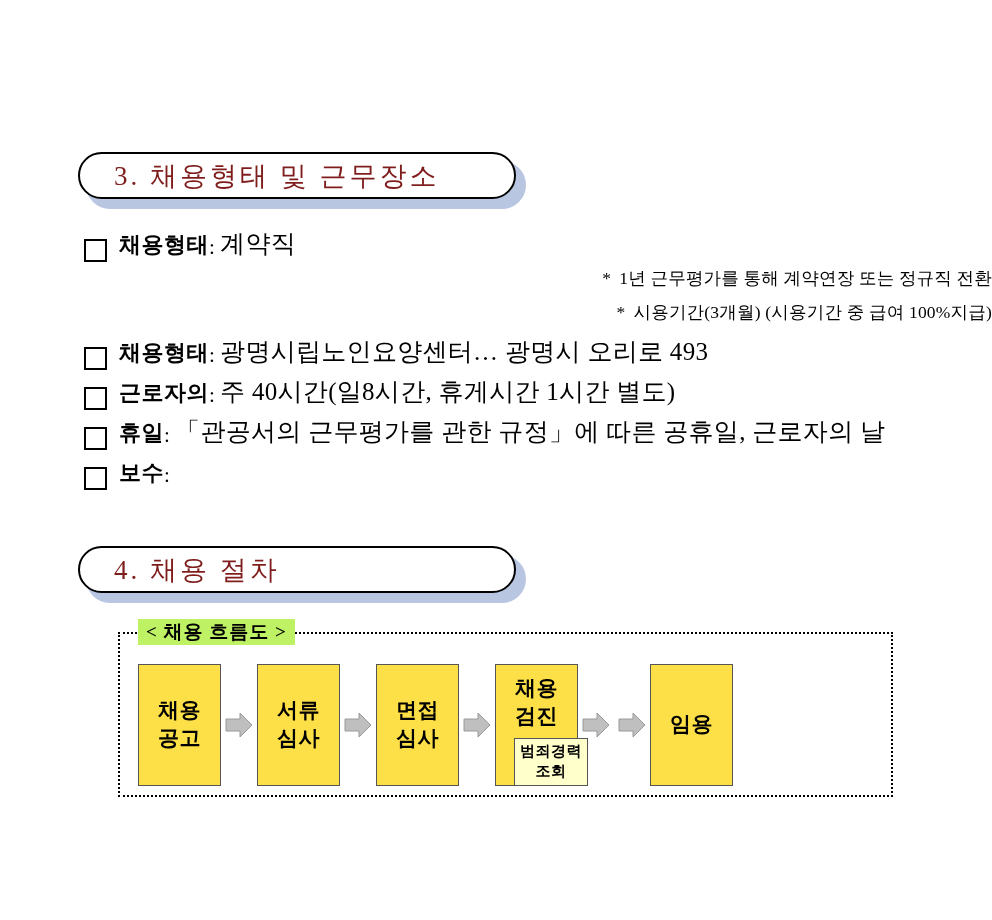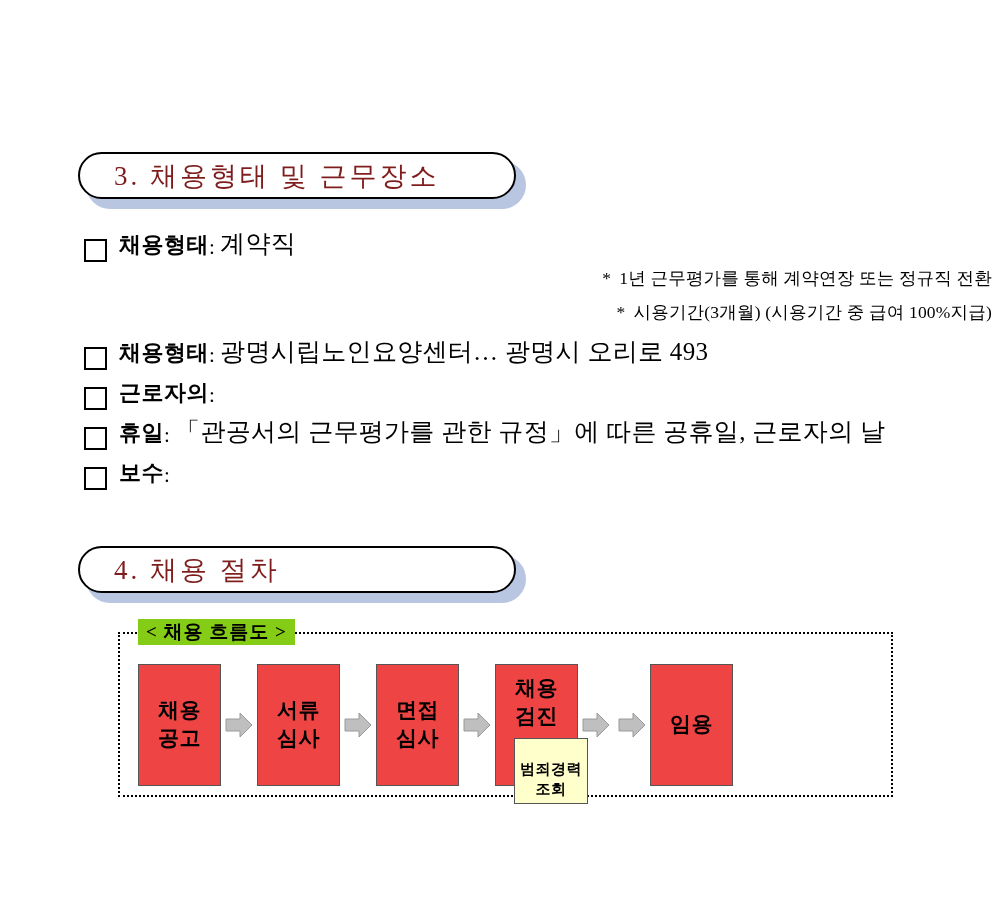--- a/index.html
+++ b/index.html
@@ -109,38 +109,38 @@
     width: 775px;
     height: 165px;
     border: 2px dotted #000;
     position: relative;
     box-sizing: border-box;
   }
   .flow-title {
     position: absolute;
     left: 18px;
     top: -15px;
-    background: #84cc16;
+    background: #bef264;
     padding: 0 8px;
     font-size: 19px;
     font-weight: bold;
     letter-spacing: 1px;
     white-space: nowrap;
   }
   .flow-inner {
     position: absolute;
     left: 18px;
     top: 30px;
     display: flex;
     align-items: center;
   }
   .flow-box {
     width: 83px;
     height: 122px;
-    background: #ef4444;
+    background: #fde047;
     border: 1px solid #555555;
     box-sizing: border-box;
     display: flex;
     flex-direction: column;
     align-items: center;
     justify-content: center;
     text-align: center;
     font-weight: bold;
     font-size: 21px;
     line-height: 1.32;
@@ -155,21 +155,21 @@
     display: block;
   }
   .flow-box .sub-box {
     margin-top: 8px;
     width: 72px;
     border: 1px solid #555555;
     background: #ffffcc;
     font-size: 15px;
     font-weight: bold;
     line-height: 1.3;
-    padding: 21px 0 4px;
+    padding: 3px 0 4px;
     margin-left: 29px;
   }
   .arrow {
     width: 36px;
     display: flex;
     align-items: center;
     justify-content: center;
   }
   .arrow svg { display: block; }
 </style>
@@ -202,20 +202,21 @@
     <span class="checkbox"></span>
     <span class="bullet-label">채용형태</span>
     <span class="bullet-sep">: </span>
     <span class="bullet-value">광명시립노인요양센터… 광명시 오리로 493</span>
   </div>
 
   <div class="bullet-row">
     <span class="checkbox"></span>
     <span class="bullet-label">근로자의</span>
     <span class="bullet-sep">: </span>
+    <span class="bullet-value">주 40시간(일8시간, 휴게시간 1시간 별도)</span>
   </div>
 
   <div class="bullet-row">
     <span class="checkbox"></span>
     <span class="bullet-label">휴일</span>
     <span class="bullet-sep">: </span>
     <span class="bullet-value">「관공서의 근무평가를 관한 규정」에 따른 공휴일, 근로자의 날</span>
   </div>
 
   <div class="bullet-row">

